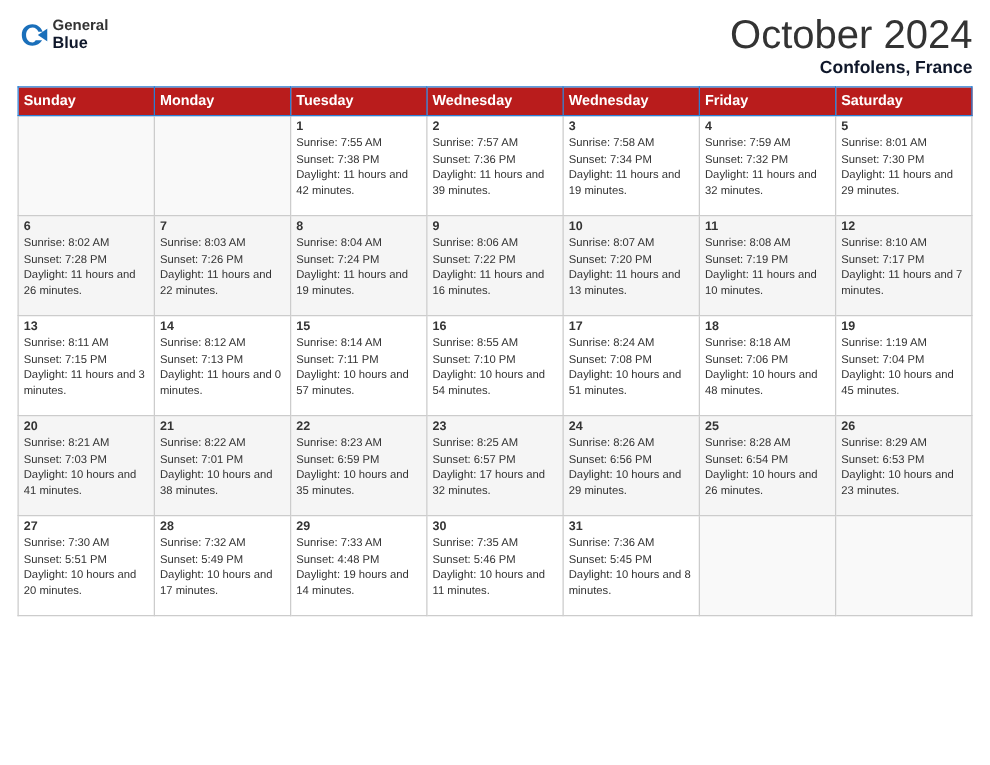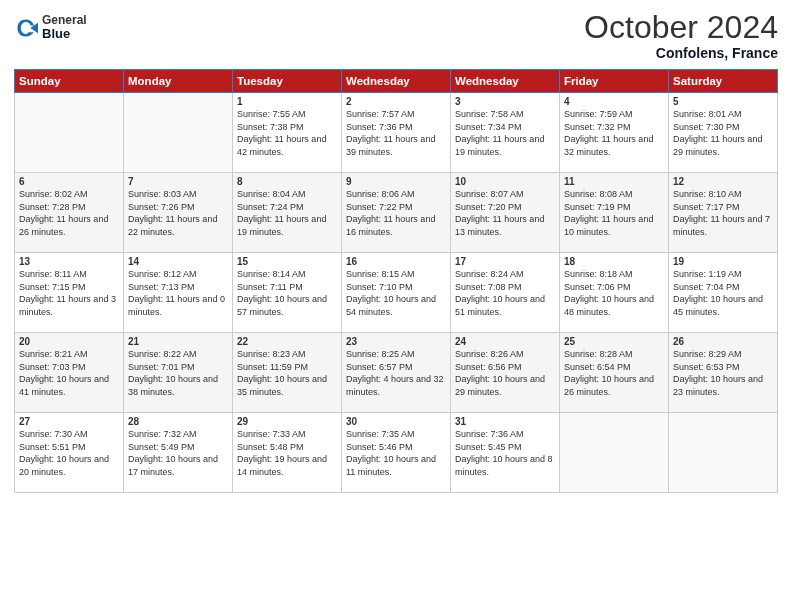--- a/index.html
+++ b/index.html
@@ -260,21 +260,21 @@
             <span class="day-num">15</span>
             <div class="cell-info">
               <div>Sunrise: 8:14 AM</div>
               <div>Sunset: 7:11 PM</div>
               <div>Daylight: 10 hours and 57 minutes.</div>
             </div>
           </td>
           <td>
             <span class="day-num">16</span>
             <div class="cell-info">
-              <div>Sunrise: 8:15 AM</div>
+              <div>Sunrise: 8:55 AM</div>
               <div>Sunset: 7:10 PM</div>
               <div>Daylight: 10 hours and 54 minutes.</div>
             </div>
           </td>
           <td>
             <span class="day-num">17</span>
             <div class="cell-info">
               <div>Sunrise: 8:24 AM</div>
               <div>Sunset: 7:08 PM</div>
               <div>Daylight: 10 hours and 51 minutes.</div>
@@ -311,30 +311,30 @@
             <div class="cell-info">
               <div>Sunrise: 8:22 AM</div>
               <div>Sunset: 7:01 PM</div>
               <div>Daylight: 10 hours and 38 minutes.</div>
             </div>
           </td>
           <td>
             <span class="day-num">22</span>
             <div class="cell-info">
               <div>Sunrise: 8:23 AM</div>
-              <div>Sunset: 11:59 PM</div>
+              <div>Sunset: 6:59 PM</div>
               <div>Daylight: 10 hours and 35 minutes.</div>
             </div>
           </td>
           <td>
             <span class="day-num">23</span>
             <div class="cell-info">
               <div>Sunrise: 8:25 AM</div>
               <div>Sunset: 6:57 PM</div>
-              <div>Daylight: 4 hours and 32 minutes.</div>
+              <div>Daylight: 17 hours and 32 minutes.</div>
             </div>
           </td>
           <td>
             <span class="day-num">24</span>
             <div class="cell-info">
               <div>Sunrise: 8:26 AM</div>
               <div>Sunset: 6:56 PM</div>
               <div>Daylight: 10 hours and 29 minutes.</div>
             </div>
           </td>
@@ -369,21 +369,21 @@
             <div class="cell-info">
               <div>Sunrise: 7:32 AM</div>
               <div>Sunset: 5:49 PM</div>
               <div>Daylight: 10 hours and 17 minutes.</div>
             </div>
           </td>
           <td>
             <span class="day-num">29</span>
             <div class="cell-info">
               <div>Sunrise: 7:33 AM</div>
-              <div>Sunset: 5:48 PM</div>
+              <div>Sunset: 4:48 PM</div>
               <div>Daylight: 19 hours and 14 minutes.</div>
             </div>
           </td>
           <td>
             <span class="day-num">30</span>
             <div class="cell-info">
               <div>Sunrise: 7:35 AM</div>
               <div>Sunset: 5:46 PM</div>
               <div>Daylight: 10 hours and 11 minutes.</div>
             </div>

